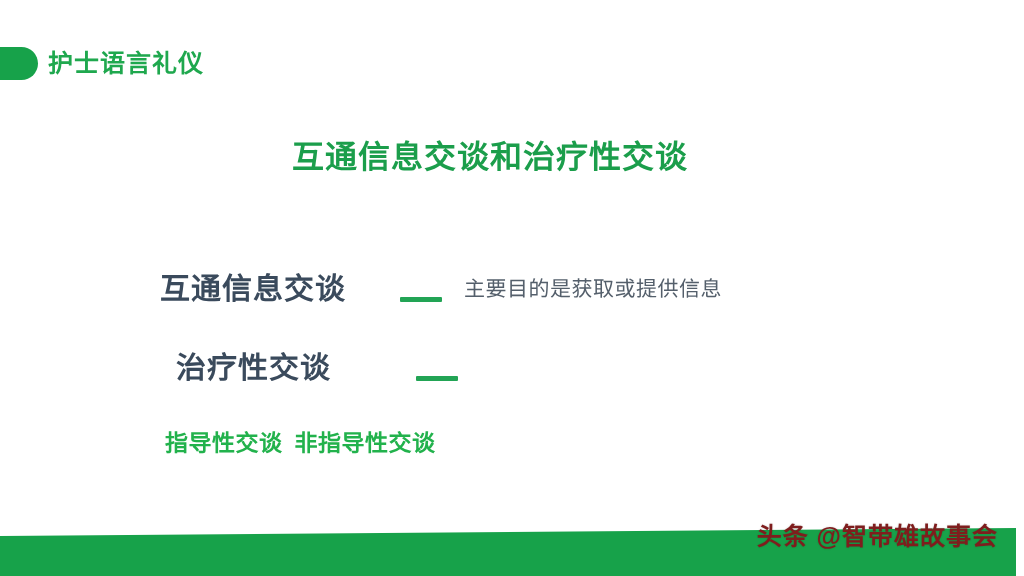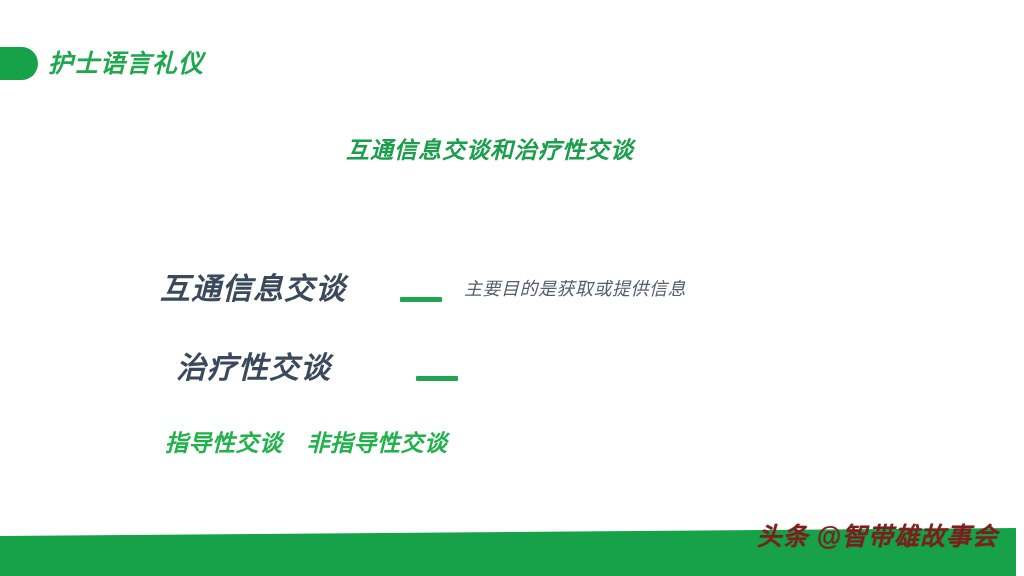--- a/index.html
+++ b/index.html
@@ -13,21 +13,20 @@
     background: #ffffff;
     font-family: "Liberation Sans", "DejaVu Sans", sans-serif;
     overflow: hidden;
   }
   .slide {
     position: relative;
     width: 1016px;
     height: 576px;
     background: #ffffff;
     overflow: hidden;
-    font-style: italic;
   }
 
   
   .header {
     position: absolute;
     left: 0;
     top: 44px;
     height: 38px;
     display: flex;
     align-items: center;
@@ -50,21 +49,21 @@
     white-space: nowrap;
   }
 
   
   .slide-heading {
     position: absolute;
     left: 0;
     top: 131px;
     width: 980px;
     text-align: center;
-    font-size: 23px;
+    font-size: 32px;
     font-weight: bold;
     color: #1B9E4B;
     letter-spacing: 1px;
     white-space: nowrap;
   }
 
   
   .def-row {
     position: absolute;
     display: flex;
@@ -92,35 +91,34 @@
     height: 5px;
     background: #22A455;
     margin-top: 20px;
     margin-right: 22px;
     border-radius: 1px;
   }
 
   .def-desc {
     flex: none;
     width: 470px;
-    font-size: 18px;
+    font-size: 21px;
     color: #545F6B;
     line-height: 34px;
     letter-spacing: 0.5px;
   }
   .def-desc .desc-line { display: block; }
 
   
   .sub-tags {
     position: absolute;
     left: 165px;
     top: 424px;
     display: flex;
     align-items: flex-start;
-    gap: 12px;
   }
   .sub-tag {
     font-size: 23px;
     font-weight: bold;
     color: #22B24C;
     letter-spacing: 0.5px;
     white-space: nowrap;
   }
   .sub-tag + .sub-tag { margin-left: 12px; }
 

